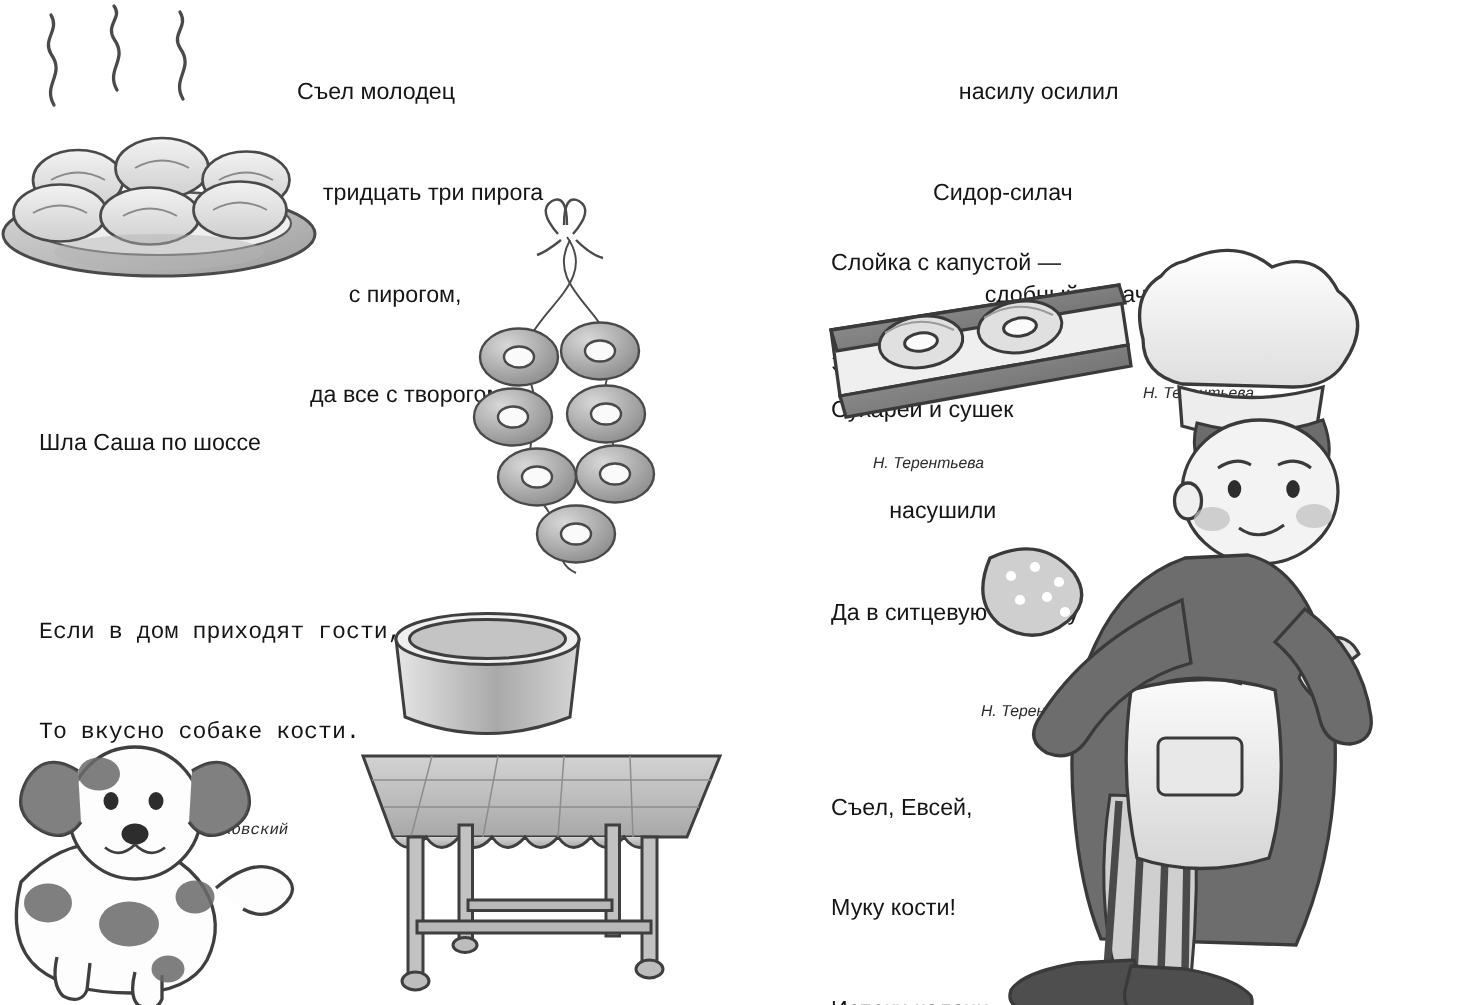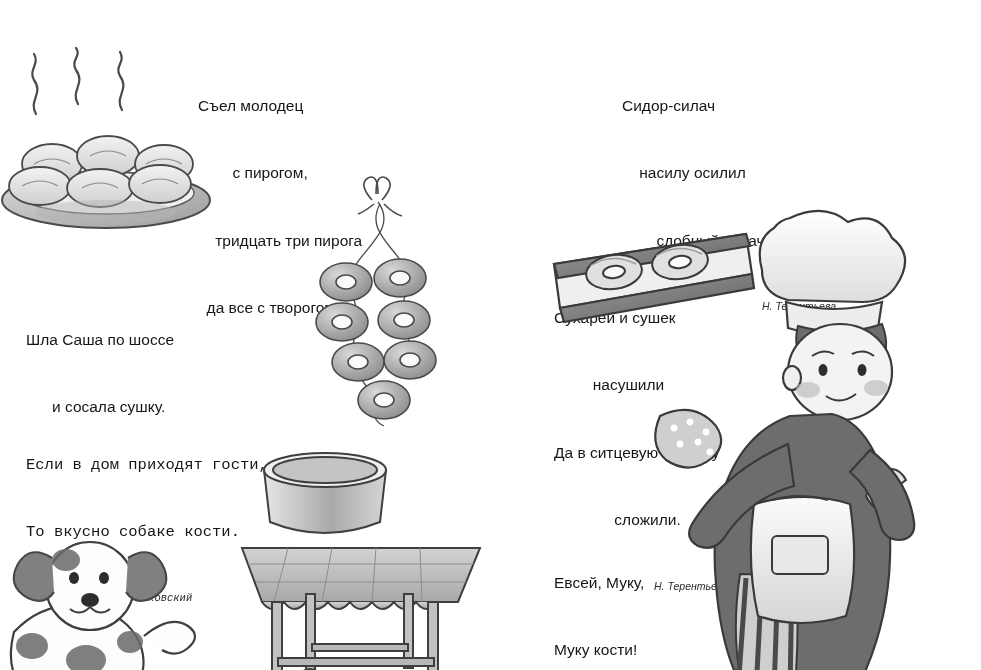--- a/index.html
+++ b/index.html
@@ -4,73 +4,76 @@
 <style>
   html,body{margin:0;padding:0;}
   body{
     width:981px;height:670px;
     background:#ffffff;
     font-family:"Liberation Sans", sans-serif;
     color:#1a1a1a;
     overflow:hidden;
     position:relative;
   }
-  .page{position:absolute;inset:0;margin-top:44px;}
+  .page{position:absolute;inset:0;}
 
   
   .verse{position:absolute;font-size:15.5px;line-height:1.45;white-space:pre;color:#161616;}
   .author{font-size:10.5px;font-style:italic;color:#2a2a2a;margin-top:2px;white-space:pre;}
 
   
   .ill{position:absolute;}
   svg{display:block;overflow:visible;}
 
   .grayline{stroke:#4a4a4a;fill:none;}
 </style>
 </head>
 <body>
 
 <div class="page">
 
   <div class="verse" style="left:198px;top:6px;">
     <div>Съел молодец</div>
+    <div>    тридцать три пирога</div>
     <div>        с пирогом,</div>
-    <div>    тридцать три пирога</div>
     <div>  да все с творогом.</div>
   </div>
 
-  <div class="verse" style="left:26px;top:240px;text-align:center;">
+  <div class="verse" style="left:26px;top:240px;">
     <div>Шла Саша по шоссе</div>
-    <div>    и сосала сушку.</div>
   </div>
 
   <div class="verse" style="left:26px;top:365px;font-family:Liberation Mono, monospace;">
     <div>Если в дом приходят гости,</div>
     <div>То вкусно собаке кости.</div>
     <div class="author" style="padding-left:78px;">Д. Куликовский</div>
   </div>
 
   <div class="verse" style="left:622px;top:6px;">
+    <div>    насилу осилил</div>
     <div>Сидор-силач</div>
-    <div>    насилу осилил</div>
     <div>        сдобный калач.</div>
     <div class="author" style="padding-left:140px;">Н. Терентьева</div>
   </div>
 
+  <div class="verse" style="left:554px;top:120px;">
+    <div>Слойка с капустой —</div>
+    <div>Это очень вкусно.</div>
+    <div class="author" style="padding-left:28px;">Н. Терентьева</div>
+  </div>
 
   <div class="verse" style="left:554px;top:218px;">
     <div>Сухарей и сушек</div>
     <div>         насушили</div>
     <div>Да в ситцевую сумочку</div>
-    <div>              сложили.</div>
     <div class="author" style="padding-left:100px;">Н. Терентьева</div>
   </div>
 
   <div class="verse" style="left:554px;top:483px;">
-    <div>Евсей, Муку,</div>
+    <div>Съел, Евсей,</div>
     <div>Муку кости!</div>
     <div>Испеки калачи</div>
     
     
   </div>
 
   <div class="ill" style="left:0px;top:8px;">
     <svg width="230" height="190" viewBox="0 0 230 190">
       <defs>
         <linearGradient id="pieG" x1="0" y1="0" x2="0" y2="1">

